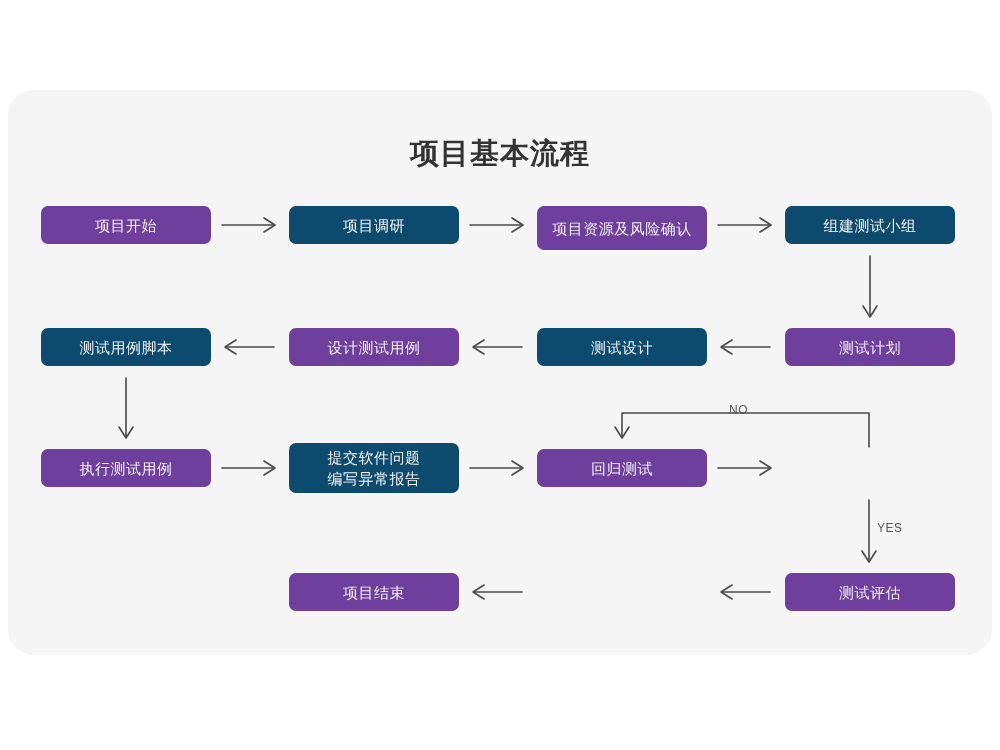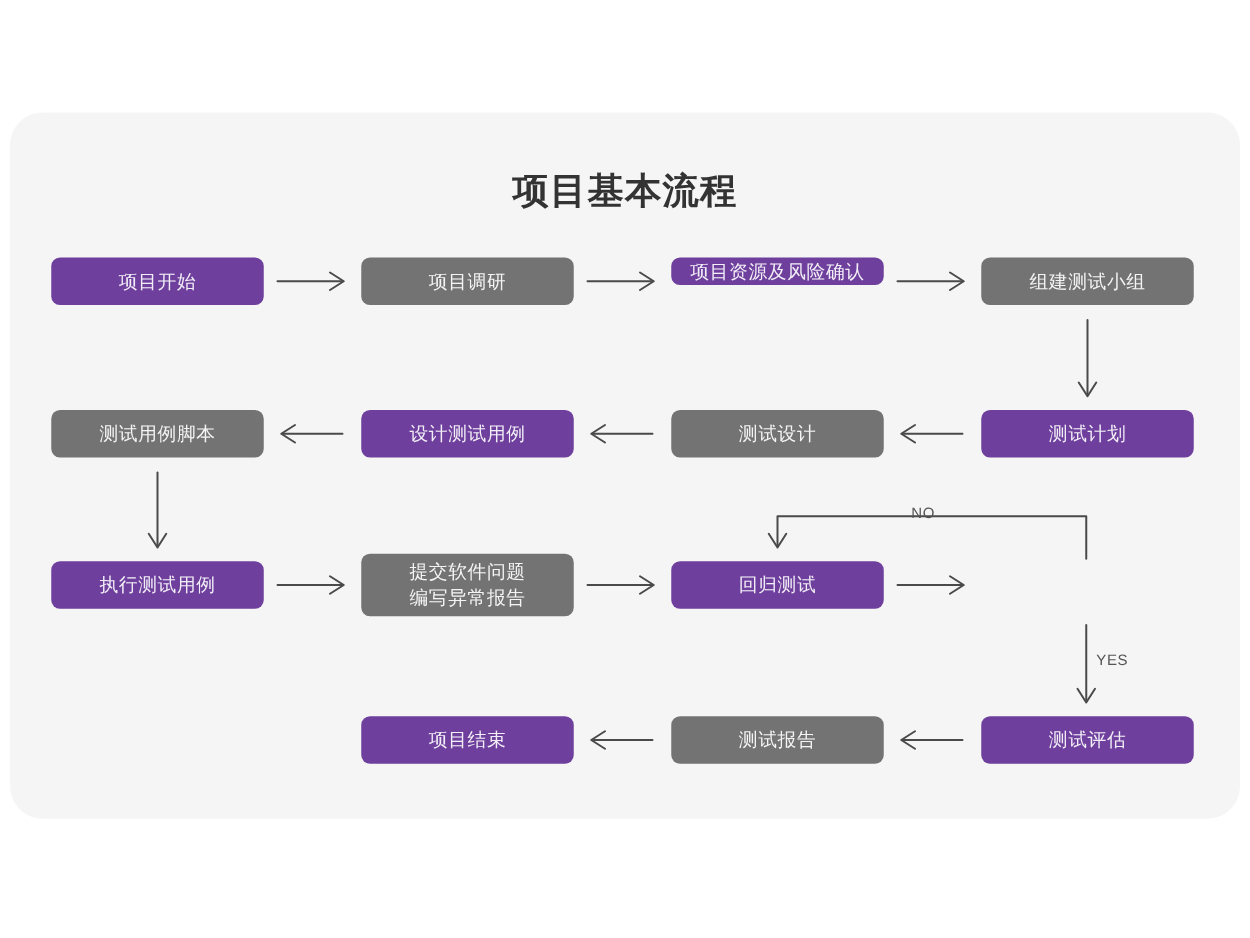--- a/index.html
+++ b/index.html
@@ -52,21 +52,21 @@
     line-height: 21px;
     letter-spacing: 0.5px;
     white-space: pre-line;
     user-select: none;
   }
   .node.purple {
     background: #6e3f9c;
     color: #f2eef7;
   }
   .node.gray {
-    background: #737373;
+    background: #0c4a6e;
     color: #f4f4f4;
   }
   #edges {
     position: absolute;
     left: 0;
     top: 0;
     width: 1000px;
     height: 750px;
     pointer-events: none;
   }
@@ -158,30 +158,29 @@
         <polyline points="484,585 473,592 484,599"></polyline>
       </g>
     </g>
   </svg>
 
   <div class="edge-label" style="left:729px; top:403px;">NO</div>
   <div class="edge-label" style="left:877px; top:521px;">YES</div>
 
   <div class="node purple" style="left:41px;  top:206px; width:170px; height:38px;">项目开始</div>
   <div class="node gray" style="left:289px; top:206px; width:170px; height:38px;">项目调研</div>
-  <div class="node purple" style="left:537px; top:206px; width:170px; height:22px;">项目资源及风险确认</div>
+  <div class="node purple" style="left:537px; top:206px; width:170px; height:44px;">项目资源及风险确认</div>
   <div class="node gray" style="left:785px; top:206px; width:170px; height:38px;">组建测试小组</div>
 
   <div class="node gray" style="left:41px;  top:328px; width:170px; height:38px;">测试用例脚本</div>
   <div class="node gray" style="left:537px; top:328px; width:170px; height:38px;">测试设计</div>
   <div class="node purple" style="left:289px; top:328px; width:170px; height:38px;">设计测试用例</div>
   <div class="node purple" style="left:41px;  top:449px; width:170px; height:38px;">执行测试用例</div>
 
   <div class="node purple" style="left:785px; top:328px; width:170px; height:38px;">测试计划</div>
   <div class="node gray" style="left:289px; top:443px; width:170px; height:50px;">提交软件问题
 编写异常报告</div>
   <div class="node purple" style="left:537px; top:449px; width:170px; height:38px;">回归测试</div>
 
   <div class="node purple" style="left:289px; top:573px; width:170px; height:38px;">项目结束</div>
-  <div class="node gray" style="left:537px; top:573px; width:170px; height:38px;">测试报告</div>
   <div class="node purple" style="left:785px; top:573px; width:170px; height:38px;">测试评估</div>
 
 </div>
 
 </body></html>

